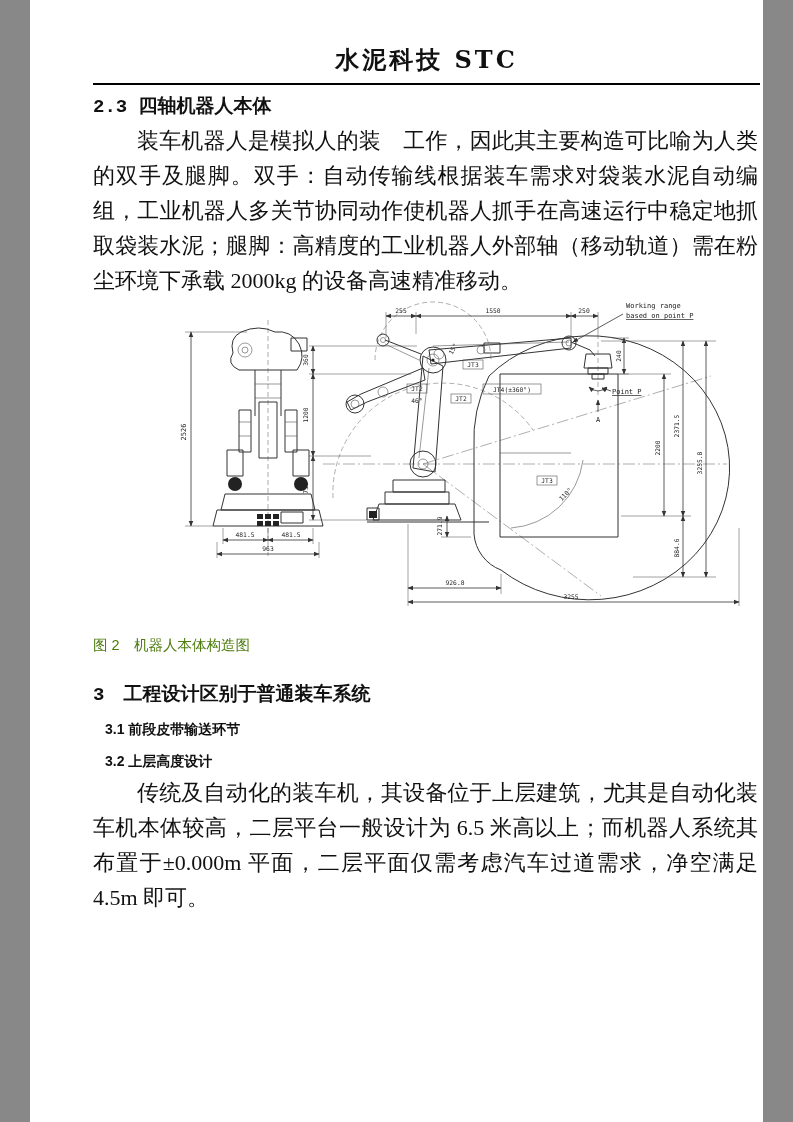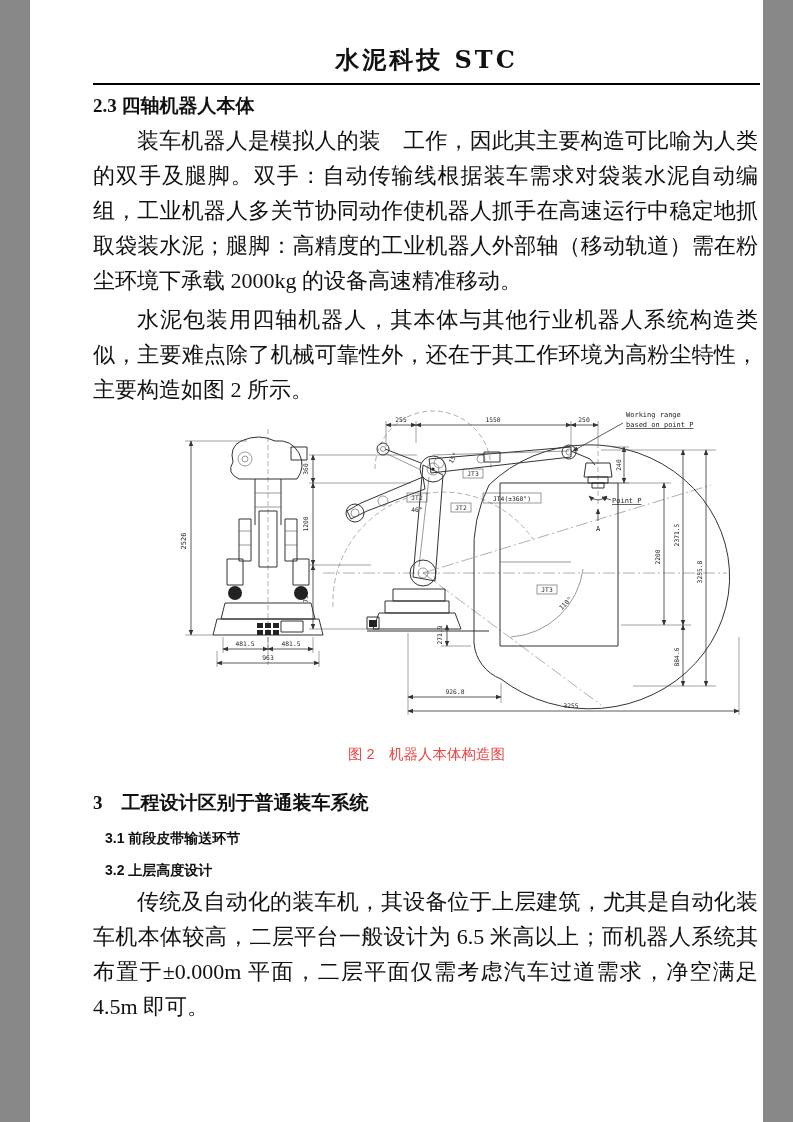--- a/index.html
+++ b/index.html
@@ -7,33 +7,33 @@
     position:relative; width:733px; height:1122px; margin:0 auto;
     background:#ffffff; overflow:hidden;
     font-family:"Liberation Serif", serif; color:#111;
   }
   .content { position:absolute; left:63px; width:667px; top:0; }
   .journal-title {
     text-align:center; padding-top:44px; font-size:24px; letter-spacing:3px;
     font-family:"DejaVu Serif", serif; font-weight:bold;
   }
   .header-rule { border-bottom:2.2px solid #000; margin-top:7px; }
-  h2.sec { font-family:Liberation Serif, serif; font-weight:bold;
+  h2.sec { font-family:Liberation Mono, monospace; font-weight:bold;
     font-size:19px; margin:8px 0 2px 0; }
   h3.sec { font-family:"Liberation Sans", sans-serif; font-weight:bold;
     font-size:14px; margin:14px 0 2px 12px; }
   p.body {
     font-size:22px; line-height:35px; text-align:justify;
     text-indent:2em; margin:4px 2px 0 0;
   }
   .figure-wrap { }
   .figure-wrap svg.drawing { display:block; margin-left:78px; }
   .caption {
-    text-align:center; font-family:"Liberation Sans", sans-serif;
-    font-size:14.5px; margin-top:8px; color:#ef4444;
+    text-align:left; font-family:"Liberation Sans", sans-serif;
+    font-size:14.5px; margin-top:8px; color:#4d7c0f;
   }
   .h3top { margin-top:26px !important; }
   .footer { position:absolute; left:63px; width:667px; top:1044px; }
   .footer-texts {
     position:relative; font-family:"Liberation Sans", sans-serif;
     font-size:13px; margin-top:2px; height:18px;
   }
   .page-num { position:absolute; left:0; right:0; text-align:center; }
   .issue { position:absolute; right:0; }
   
@@ -52,21 +52,20 @@
 <body>
 
 <div class="page">
   <div class="content">
 
     <div class="journal-title">水泥科技 STC</div>
     <div class="header-rule"></div>
 
     <h2 class="sec">2.3 四轴机器人本体</h2>
     <p class="body">装车机器人是模拟人的装　工作，因此其主要构造可比喻为人类的双手及腿脚。双手：自动传输线根据装车需求对袋装水泥自动编组，工业机器人多关节协同动作使机器人抓手在高速运行中稳定地抓取袋装水泥；腿脚：高精度的工业机器人外部轴（移动轨道）需在粉尘环境下承载 2000kg 的设备高速精准移动。</p>
-    <p class="body">水泥包装用四轴机器人，其本体与其他行业机器人系统构造类似，主要难点除了机械可靠性外，还在于其工作环境为高粉尘特性，主要构造如图 2 所示。</p>
 
     <div class="figure-wrap">
       <svg class="drawing" width="600" height="330" viewBox="0 0 600 330">
         <defs>
           <marker id="ar" viewBox="0 0 10 10" refX="9" refY="5" markerWidth="7" markerHeight="7" orient="auto-start-reverse">
             <path d="M0,1 L10,5 L0,9 z" fill="#333"></path>
           </marker>
         </defs>
 
         <g>

